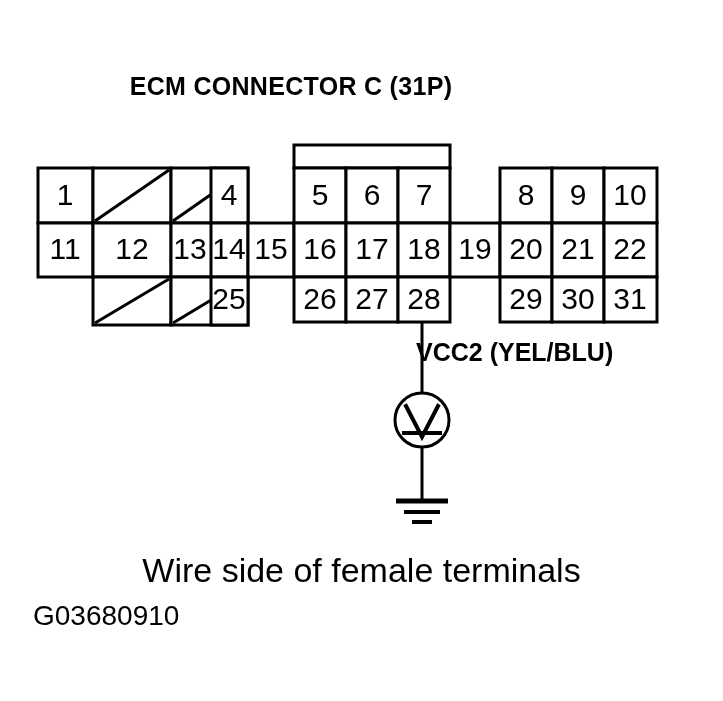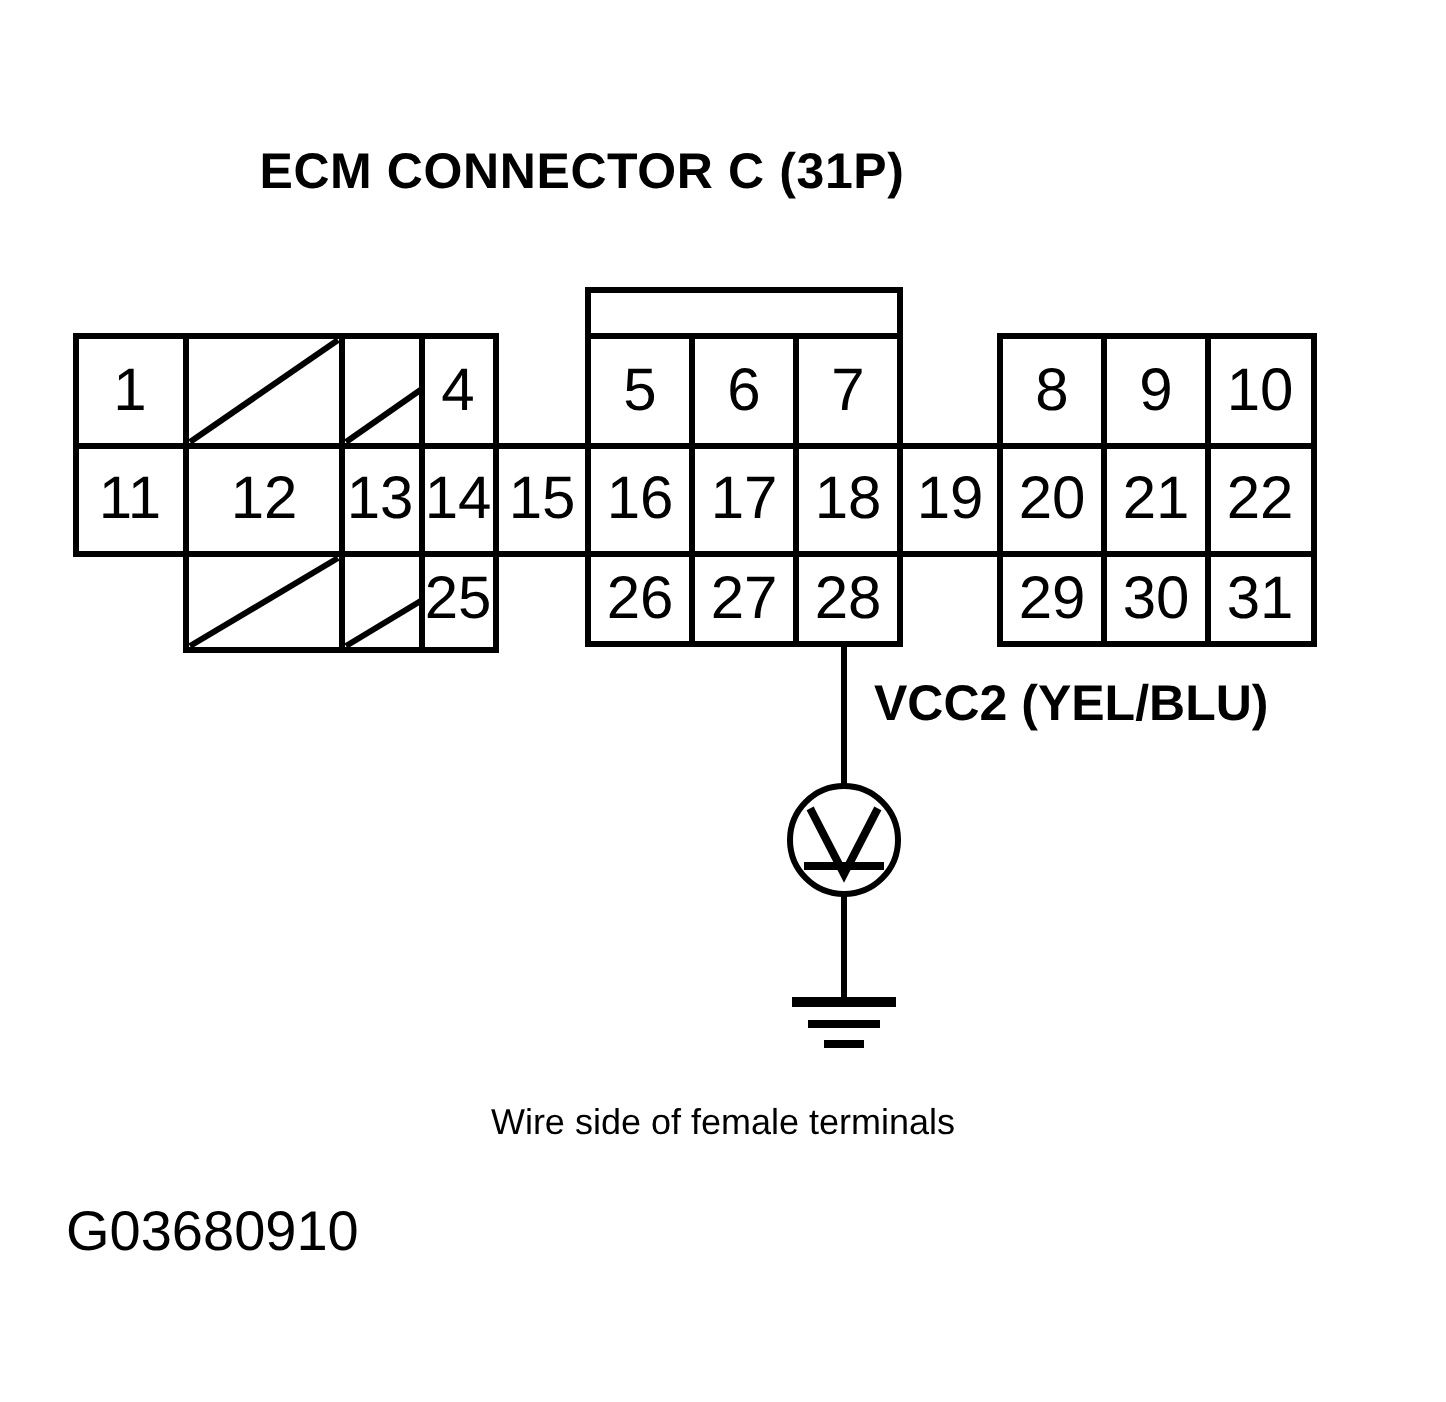--- a/index.html
+++ b/index.html
@@ -36,33 +36,33 @@
   }
   .cell-num {
     font-family: "Liberation Sans", sans-serif;
     font-size: 30px;
     fill: #000000;
     text-anchor: middle;
     dominant-baseline: middle;
   }
   #vcc-label {
     position: absolute;
-    left: 437px;
+    left: 416px;
     top: 338px;
     font-size: 25px;
     font-weight: bold;
     white-space: nowrap;
   }
   #caption {
     position: absolute;
     left: 0;
     top: 551px;
     width: 723px;
     text-align: center;
-    font-size: 18px;
+    font-size: 34px;
     white-space: nowrap;
   }
   #figure-id {
     position: absolute;
     left: 33px;
     top: 600px;
     font-size: 28px;
     white-space: nowrap;
   }
 </style>

